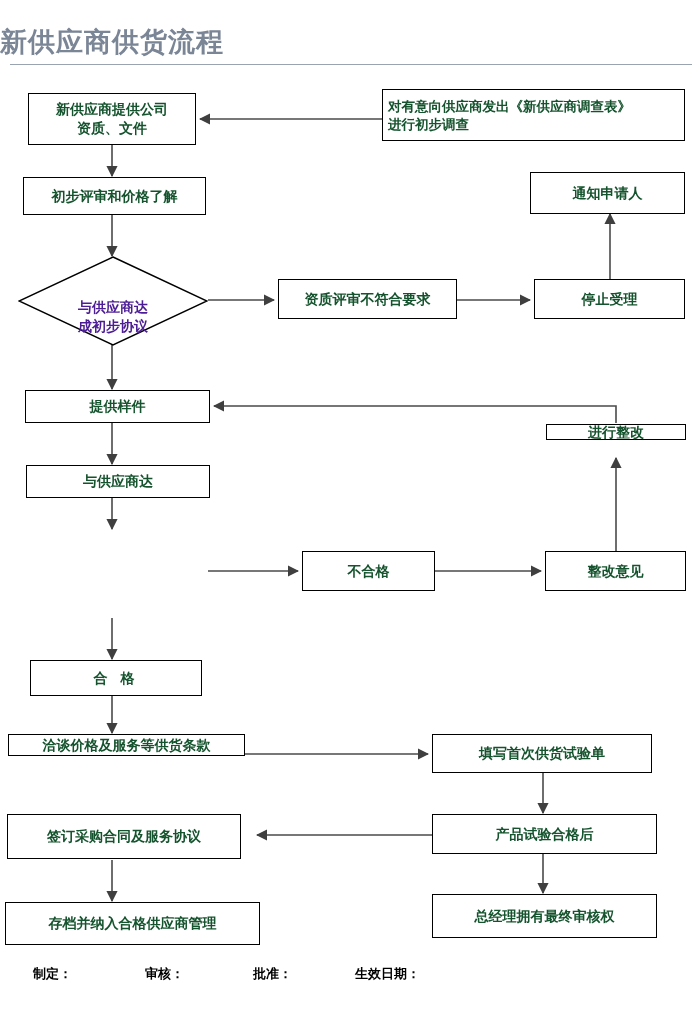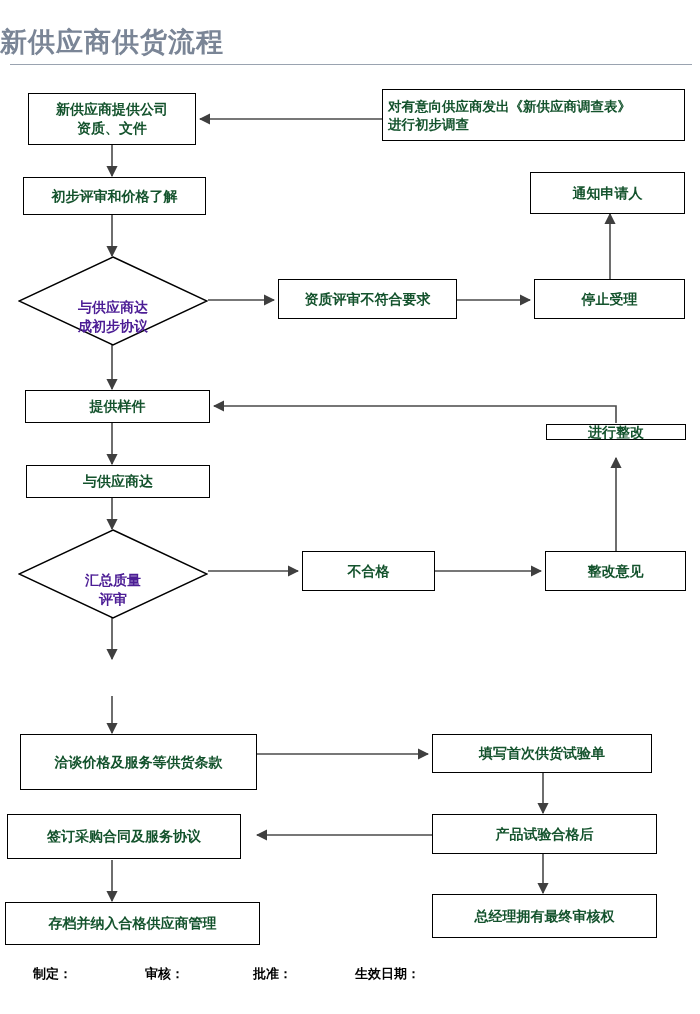--- a/index.html
+++ b/index.html
@@ -147,34 +147,28 @@
   <div class="node" style="left:278px;top:279px;width:179px;height:40px;">资质评审不符合要求</div>
 
   <div class="node" style="left:534px;top:279px;width:151px;height:40px;">停止受理</div>
 
   <div class="node" style="left:25px;top:390px;width:185px;height:33px;">提供样件</div>
 
   <div class="node" style="left:546px;top:424px;width:140px;height:16px;">进行整改</div>
 
   <div class="node" style="left:26px;top:465px;width:184px;height:33px;">与供应商达</div>
 
-  <div class="diamond" style="left:18px;top:529px;width:190px;height:90px;">
-    <svg width="190" height="90" viewBox="0 0 190 90">
-      <polygon points="95,1 189,45 95,89 1,45" fill="#ffffff" stroke="#000000" stroke-width="1.4"></polygon>
-    </svg>
-    <div class="dlabel">汇总质量
-评审</div>
-  </div>
 
   <div class="node" style="left:302px;top:551px;width:133px;height:40px;">不合格</div>
 
   <div class="node" style="left:545px;top:551px;width:141px;height:40px;">整改意见</div>
 
+  <div class="node" style="left:30px;top:660px;width:172px;height:36px;letter-spacing:4px;">合  格</div>
 
-  <div class="node" style="left:20px;top:734px;width:237px;height:56px;">洽谈价格及服务等供货条款</div>
+  <div class="node" style="left:8px;top:734px;width:237px;height:22px;">洽谈价格及服务等供货条款</div>
 
   <div class="node" style="left:432px;top:734px;width:220px;height:39px;">填写首次供货试验单</div>
 
   <div class="node" style="left:7px;top:814px;width:234px;height:45px;">签订采购合同及服务协议</div>
 
   <div class="node" style="left:432px;top:814px;width:225px;height:40px;">产品试验合格后</div>
 
   <div class="node" style="left:5px;top:902px;width:255px;height:43px;">存档并纳入合格供应商管理</div>
 
   <div class="node" style="left:432px;top:894px;width:225px;height:44px;">总经理拥有最终审核权</div>

